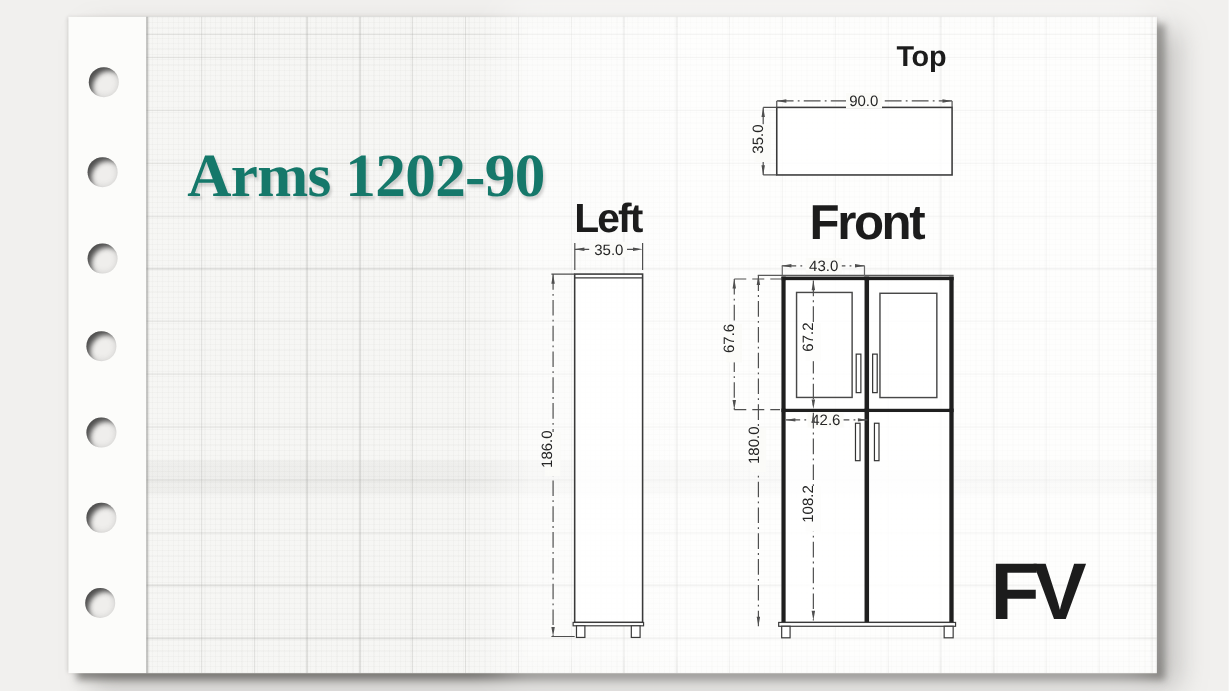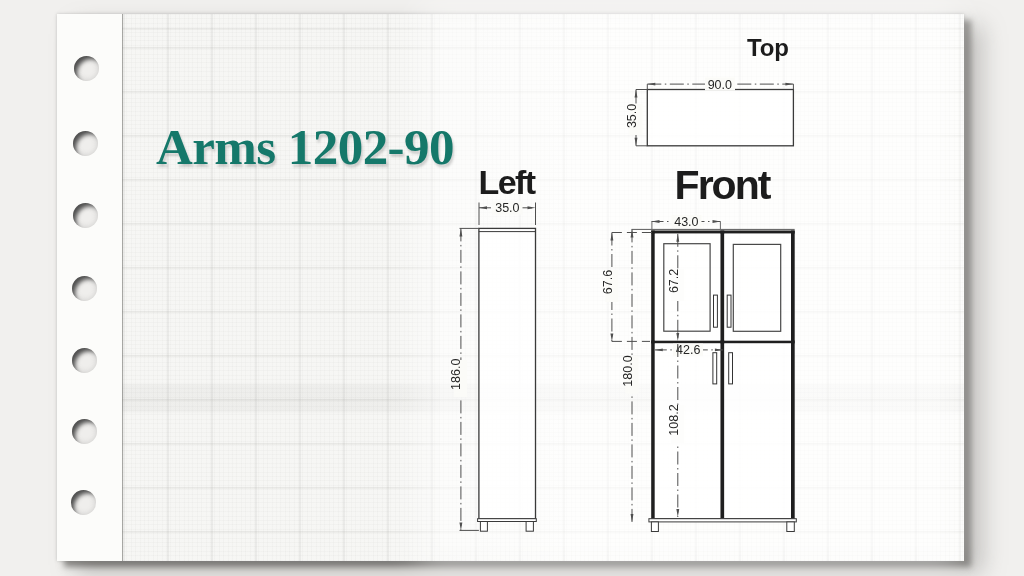--- a/index.html
+++ b/index.html
@@ -54,20 +54,21 @@
   <div class="hole" style="left:71.0px;top:489.5px;"></div>
 
   <div id="title">Arms 1202-90</div>
 
   <div class="lbl" id="lblTop" style="left:702px;top:36.4px;font-size:24px;letter-spacing:-0.2px;margin-left:45px;">Top</div>
 
   <div class="lbl" id="lblLeft" style="left:478.6px;top:165.2px;font-size:34px;letter-spacing:-1.6px;">Left</div>
 
   <div class="lbl" id="lblFront" style="left:674.6px;top:165.2px;font-size:41px;letter-spacing:-2px;">Front</div>
 
+  <div class="lbl" id="lblFV" style="left:825.5px;top:460px;font-size:67px;letter-spacing:-5.5px;">FV</div>
   <svg id="svgdraw" width="1024" height="576" viewBox="0 0 1024 576">
 
     <g>
         <rect x="647.3" y="89.5" width="146.1" height="56.3" fill="rgba(255,255,255,.78)" stroke="#3a3a3a" stroke-width="1.3"></rect>
       </g>
 
     <g stroke="#4f4f4f" stroke-width="1" fill="none">
       <line x1="647.3" y1="84.1" x2="793.4" y2="84.1" stroke-dasharray="14 3.5 1.5 3.5"></line>
       <line x1="647.3" y1="84.1" x2="647.3" y2="89.5"></line>
       <line x1="793.4" y1="84.1" x2="793.4" y2="89.5"></line>

